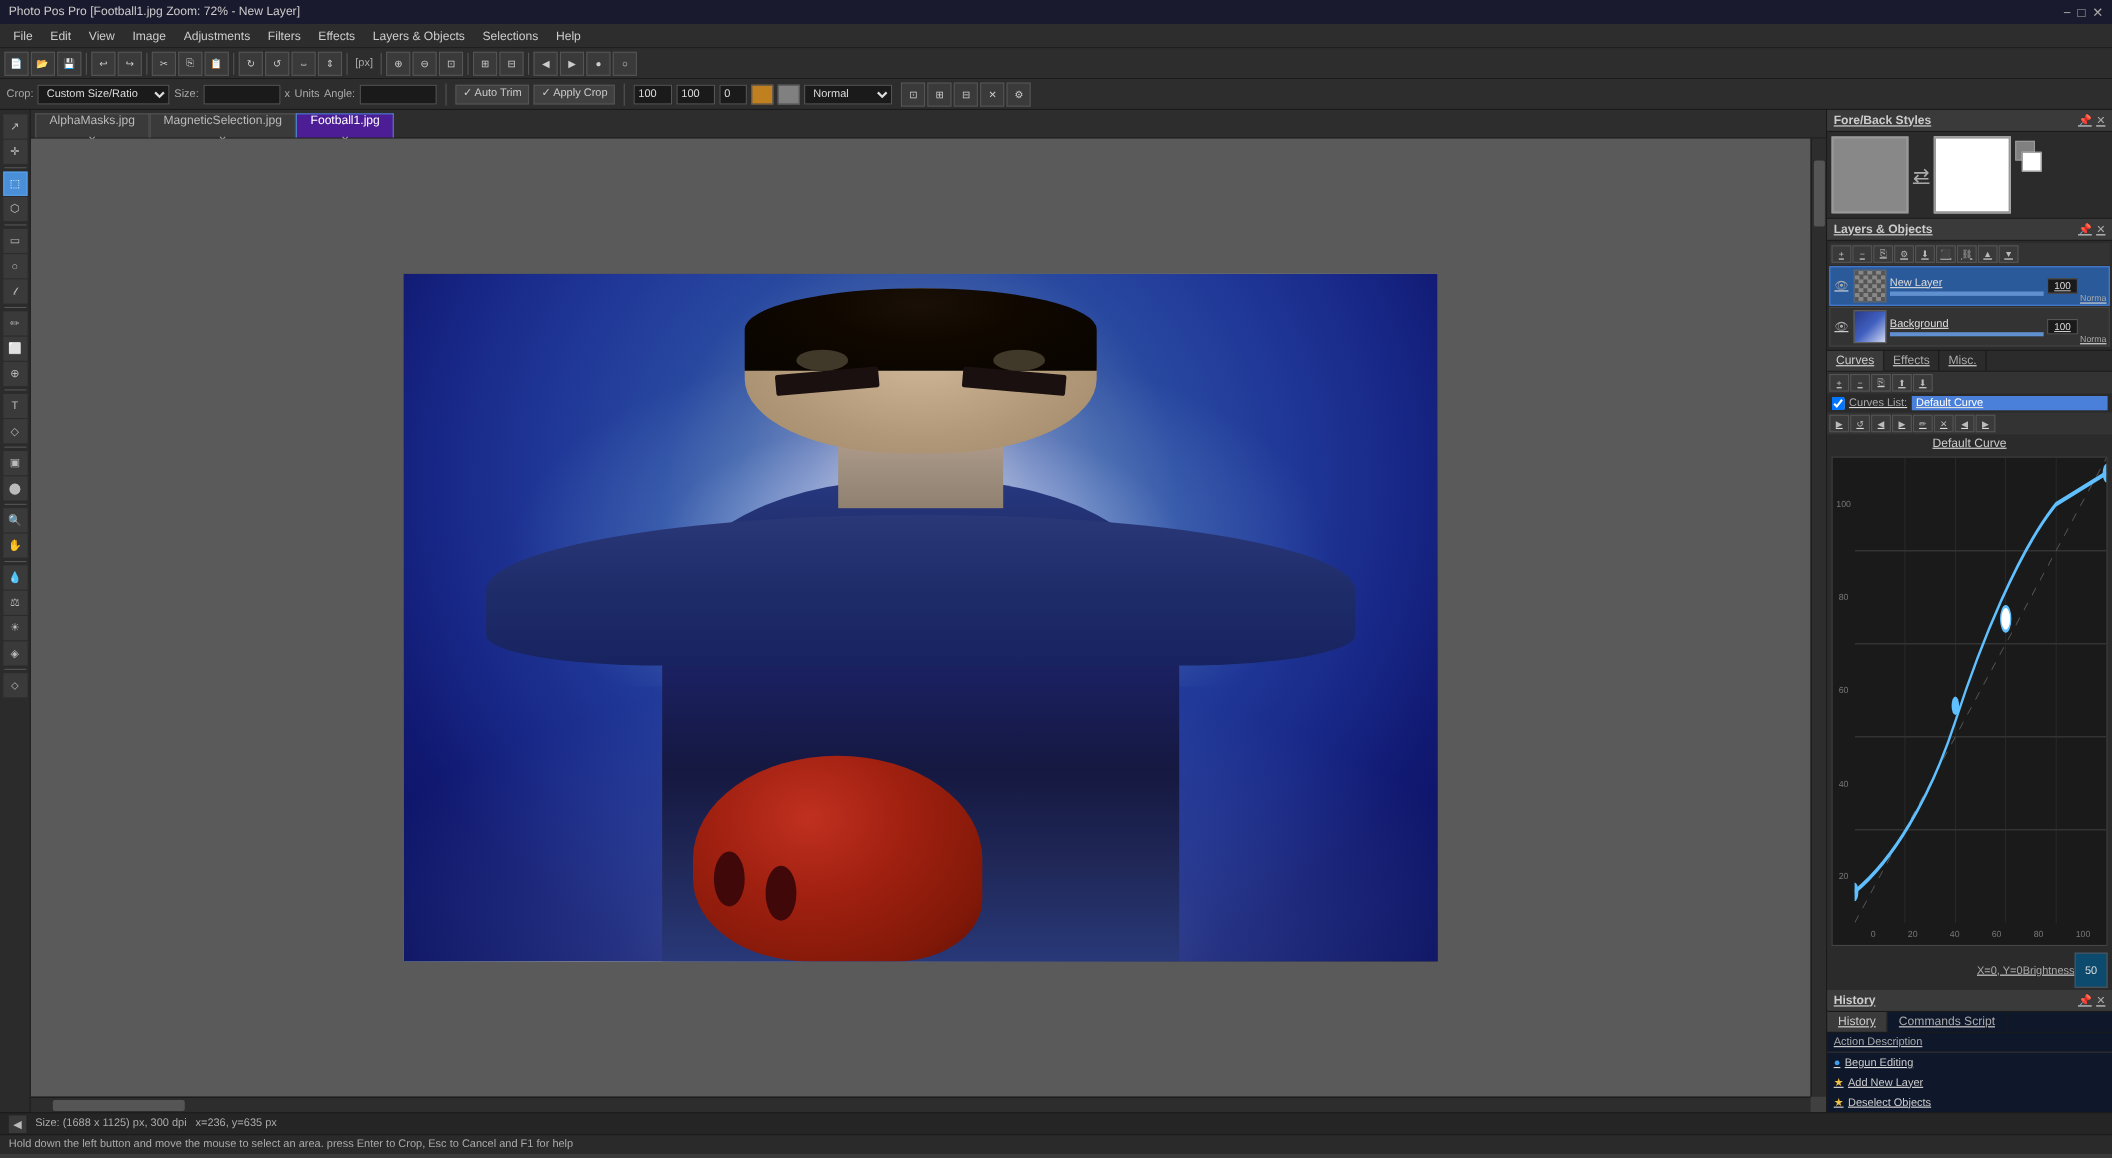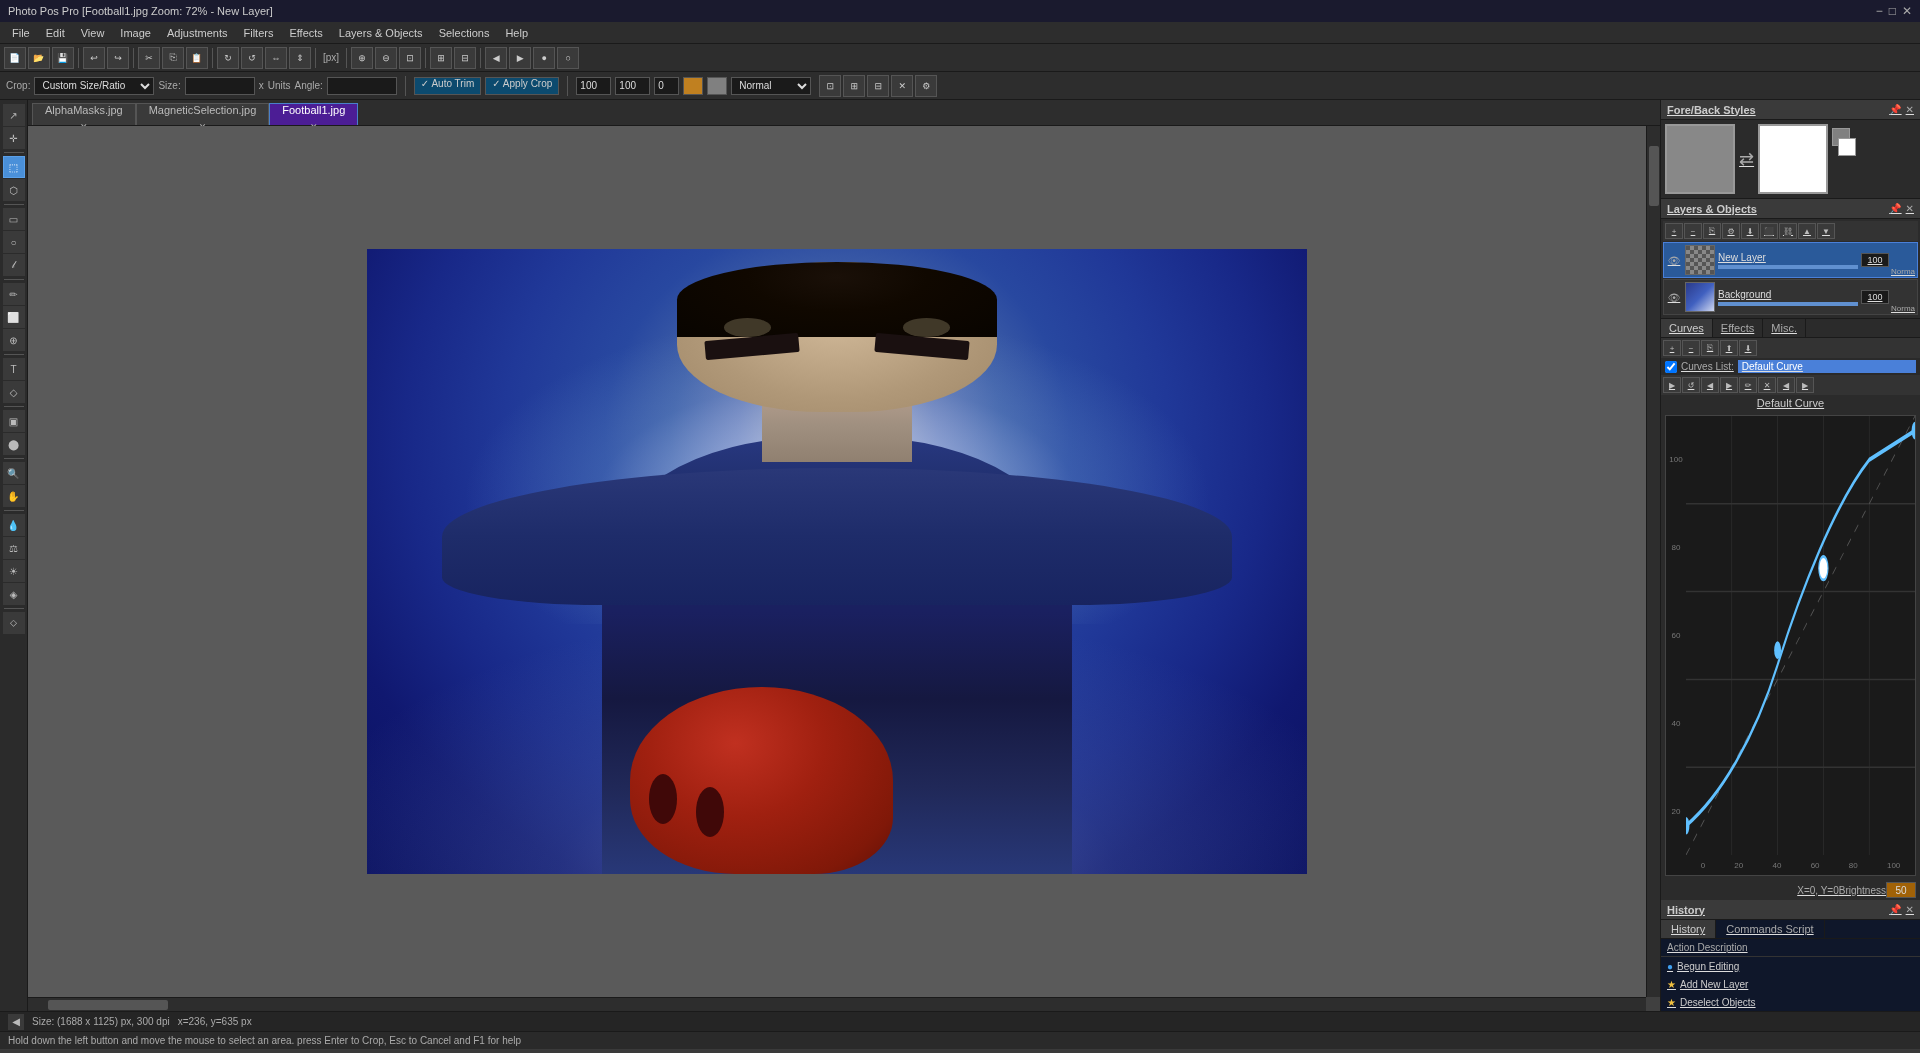--- a/index.html
+++ b/index.html
@@ -29,21 +29,21 @@
     .tb-sep { width: 1px; height: 20px; background: #555; margin: 0 2px; }
     .tb-label { color: #aaa; font-size: 10px; margin: 0 3px; }
 
     
     #options-bar {
       height: 28px; background: #2d2d2d; display: flex; align-items: center; padding: 0 6px; gap: 4px;
       border-bottom: 1px solid #1a1a1a;
     }
     .opt-label { color: #aaa; font-size: 10px; }
     .opt-input { height: 18px; width: 70px; background: #1a1a1a; border: 1px solid #555; color: #ddd; font-size: 10px; padding: 0 3px; }
-    .opt-btn { height: 18px; padding: 0 6px; background: #0c4a6e; border: 1px solid #555; color: #ccc; font-size: 10px; cursor: pointer; }
+    .opt-btn { height: 18px; padding: 0 6px; background: #404040; border: 1px solid #555; color: #ccc; font-size: 10px; cursor: pointer; }
 
     
     #main-layout { display: flex; height: calc(1053px - 22px - 22px - 28px - 28px - 22px - 20px); }
 
     
     #left-panel {
       width: 28px; background: #2b2b2b; border-right: 1px solid #1a1a1a;
       display: flex; flex-direction: column; align-items: center; padding: 4px 0; gap: 1px; overflow: hidden;
     }
     .tool-btn {
@@ -531,21 +531,21 @@
           <circle cx="0" cy="140" r="3" fill="#60c0ff"></circle>
           <circle cx="80" cy="80" r="3" fill="#60c0ff"></circle>
           <circle cx="120" cy="52" r="4" fill="#ffffff" stroke="#60c0ff" stroke-width="1"></circle>
           <circle cx="200" cy="5" r="3" fill="#60c0ff"></circle>
         </svg>
       </div>
       <div id="curves-coords">
         <span>X=0, Y=0</span>
         <span>Brightness</span>
         <span class="brightness-val">
-          <input type="text" style="width: 30px; height: 16px; background: #a16207; border: 1px solid rgb(85, 85, 85); color: rgb(221, 221, 221); font-size: 10px; text-align: center;" value="50">
+          <input type="text" style="width: 30px; height: 32px; background: #0c4a6e; border: 1px solid rgb(85, 85, 85); color: rgb(221, 221, 221); font-size: 10px; text-align: center;" value="50">
         </span>
       </div>
     </div>
 
     <div id="history-panel">
       <div class="panel-header">
         <span class="panel-header-title">History</span>
         <div class="panel-header-controls">
           <span class="panel-ctrl-btn">📌</span>
           <span class="panel-ctrl-btn">✕</span>

